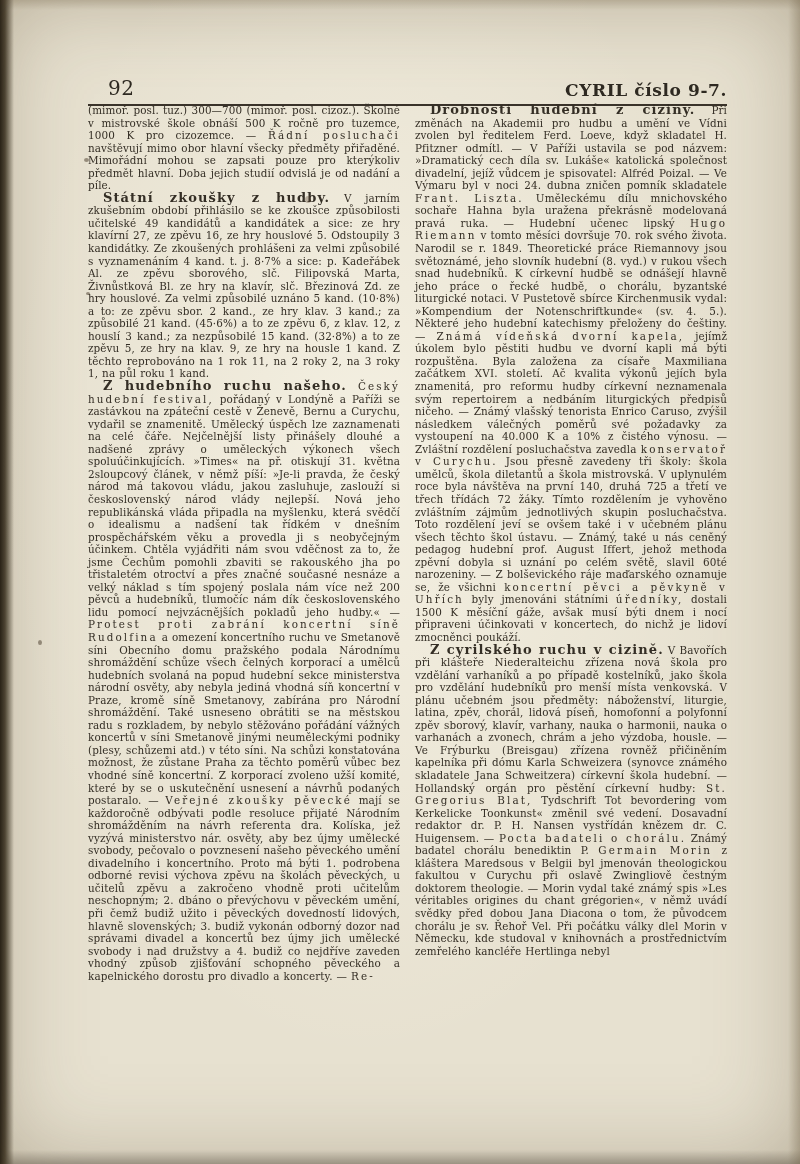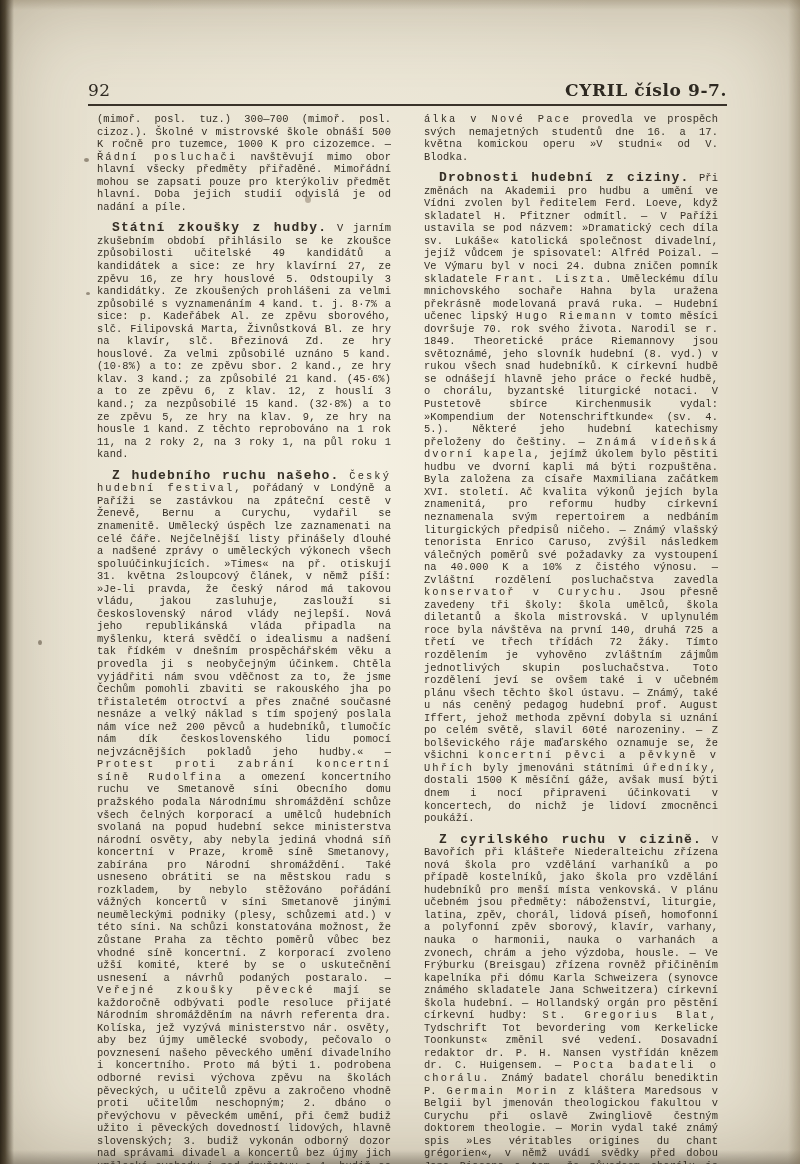--- a/index.html
+++ b/index.html
@@ -20,33 +20,33 @@
     box-shadow: inset 0 0 90px rgba(96,80,52,.35);
     color:#322c24;
   }
   .speck{position:absolute;border-radius:50%;background:rgba(70,55,40,.5);filter:blur(.6px);}
   .header{
     position:absolute;left:88px;right:73px;top:74px;height:26px;
     display:flex;justify-content:space-between;align-items:flex-end;
     border-bottom:2px solid #3a332a;
     padding-bottom:4px;
   }
-  .pagenum{font-size:17px;letter-spacing:.5px;color:#2e2921;}
+  .pagenum{font-size:20px;letter-spacing:.5px;color:#2e2921;margin-left:20px;}
   .journal{font-size:17px;font-weight:bold;letter-spacing:.6px;color:#2e2921;}
   .content{
     position:absolute;left:88px;right:73px;top:104px;bottom:0;
     display:flex;gap:15px;
   }
   .col{width:312px;
     font-size:10.4px;line-height:12.55px;
     text-align:justify;text-justify:inter-word;
     color:#342e25;
     word-spacing:.6px;
   }
-  .col p{margin:9px;font-family:Liberation Mono, monospace;}
+  .col p{margin:0;}
   .col p.indent{text-indent:15px;}
   .bold-lead{font-weight:bold;font-size:13px;letter-spacing:1.1px;}
   .spaced{letter-spacing:2.1px;}
   .normal{letter-spacing:.1px;}
 </style>
 </head>
 <body>
 
 <div class="page">
 
@@ -55,21 +55,20 @@
     <span class="journal">CYRIL číslo 9-7.</span>
   </div>
 
   <div class="content">
     <div class="col">
         <p class=""><span class="normal">(mimoř. posl. tuz.) 300—700 (mimoř. posl. cizoz.). Školné v mistrovské škole obnáší 500 K ročně pro tuzemce, 1000 K pro cizozemce. — </span><span class="spaced">Řádní posluchači</span><span class="normal"> navštěvují mimo obor hlavní všecky předměty přiřaděné. Mimořádní mohou se zapsati pouze pro kterýkoliv předmět hlavní. Doba jejich studií odvislá je od nadání a píle.</span></p>
         <p class="indent"><span class="bold-lead">Státní zkoušky z hudby.</span><span class="normal"> V jarním zkušebním období přihlásilo se ke zkoušce způsobilosti učitelské 49 kandidátů a kandidátek a sice: ze hry klavírní 27, ze zpěvu 16, ze hry houslové 5. Odstoupily 3 kandidátky. Ze zkoušených prohlášeni za velmi způsobilé s vyznamenáním 4 kand. t. j. 8·7% a sice: p. Kadeřábek Al. ze zpěvu sborového, slč. Filipovská Marta, Živnůstková Bl. ze hry na klavír, slč. Březinová Zd. ze hry houslové. Za velmi způsobilé uznáno 5 kand. (10·8%) a to: ze zpěvu sbor. 2 kand., ze hry klav. 3 kand.; za způsobilé 21 kand. (45·6%) a to ze zpěvu 6, z klav. 12, z houslí 3 kand.; za nezpůsobilé 15 kand. (32·8%) a to ze zpěvu 5, ze hry na klav. 9, ze hry na housle 1 kand. Z těchto reprobováno na 1 rok 11, na 2 roky 2, na 3 roky 1, na půl roku 1 kand.</span></p>
         <p class="indent"><span class="bold-lead">Z hudebního ruchu našeho.</span><span class="spaced"> Český hudební festival,</span><span class="normal"> pořádaný v Londýně a Paříži se zastávkou na zpáteční cestě v Ženevě, Bernu a Curychu, vydařil se znamenitě. Umělecký úspěch lze zaznamenati na celé čáře. Nejčelnější listy přinášely dlouhé a nadšené zprávy o uměleckých výkonech všech spoluúčinkujících. »Times« na př. otiskují 31. května 2sloupcový článek, v němž píší: »Je-li pravda, že český národ má takovou vládu, jakou zasluhuje, zaslouží si československý národ vlády nejlepší. Nová jeho republikánská vláda připadla na myšlenku, která svědčí o idealismu a nadšení tak řídkém v dnešním prospěchářském věku a provedla ji s neobyčejným účinkem. Chtěla vyjádřiti nám svou vděčnost za to, že jsme Čechům pomohli zbaviti se rakouského jha po třistaletém otroctví a přes značné současné nesnáze a velký náklad s tím spojený poslala nám více než 200 pěvců a hudebníků, tlumočíc nám dík československého lidu pomocí nejvzácnějších pokladů jeho hudby.« — </span><span class="spaced">Protest proti zabrání koncertní síně Rudolfina</span><span class="normal"> a omezení koncertního ruchu ve Smetanově síni Obecního domu pražského podala Národnímu shromáždění schůze všech čelných korporací a umělců hudebních svolaná na popud hudební sekce ministerstva národní osvěty, aby nebyla jediná vhodná síň koncertní v Praze, kromě síně Smetanovy, zabírána pro Národní shromáždění. Také usneseno obrátiti se na městskou radu s rozkladem, by nebylo stěžováno pořádání vážných koncertů v síni Smetanově jinými neuměleckými podniky (plesy, schůzemi atd.) v této síni. Na schůzi konstatována možnost, že zůstane Praha za těchto poměrů vůbec bez vhodné síně koncertní. Z korporací zvoleno užší komité, které by se o uskutečnění usnesení a návrhů podaných postaralo. — </span><span class="spaced">Veřejné zkoušky pěvecké</span><span class="normal"> mají se každoročně odbývati podle resoluce přijaté Národním shromážděním na návrh referenta dra. Kolíska, jež vyzývá ministerstvo nár. osvěty, aby bez újmy umělecké svobody, pečovalo o povznesení našeho pěveckého umění divadelního i koncertního. Proto má býti 1. podrobena odborné revisi výchova zpěvu na školách pěveckých, u učitelů zpěvu a zakročeno vhodně proti učitelům neschopným; 2. dbáno o převýchovu v pěveckém umění, při čemž budiž užito i pěveckých dovedností lidových, hlavně slovenských; 3. budiž vykonán odborný dozor nad správami divadel a koncertů bez újmy jich umělecké svobody i nad družstvy a 4. budiž co nejdříve zaveden vhodný způsob zjišťování schopného pěveckého a kapelnického dorostu pro divadlo a koncerty. — </span><span class="spaced">Re-</span></p>
       </div>
     <div class="col">
-        <p class=""><span class="spaced">álka v Nové Pace</span><span class="normal"> provedla ve prospěch svých nemajetných studentů dne 16. a 17. května komickou operu »V studni« od V. Blodka.</span></p>
         <p class="indent"><span class="bold-lead">Drobnosti hudební z ciziny.</span><span class="normal"> Při změnách na Akademii pro hudbu a umění ve Vídni zvolen byl ředitelem Ferd. Loeve, když skladatel H. Pfitzner odmítl. — V Paříži ustavila se pod názvem: »Dramatický cech díla sv. Lukáše« katolická společnost divadelní, jejíž vůdcem je spisovatel: Alfréd Poizal. — Ve Výmaru byl v noci 24. dubna zničen pomník skladatele </span><span class="spaced">Frant. Liszta.</span><span class="normal"> Uměleckému dílu mnichovského sochaře Hahna byla uražena překrásně modelovaná pravá ruka. — Hudební učenec lipský </span><span class="spaced">Hugo Riemann</span><span class="normal"> v tomto měsíci dovršuje 70. rok svého života. Narodil se r. 1849. Theoretické práce Riemannovy jsou světoznámé, jeho slovník hudební (8. vyd.) v rukou všech snad hudebníků. K církevní hudbě se odnášejí hlavně jeho práce o řecké hudbě, o chorálu, byzantské liturgické notaci. V Pustetově sbírce Kirchenmusik vydal: »Kompendium der Notenschriftkunde« (sv. 4. 5.). Některé jeho hudební katechismy přeloženy do češtiny. — </span><span class="spaced">Známá vídeňská dvorní kapela,</span><span class="normal"> jejímž úkolem bylo pěstiti hudbu ve dvorní kapli má býti rozpuštěna. Byla založena za císaře Maxmiliana začátkem XVI. století. Ač kvalita výkonů jejích byla znamenitá, pro reformu hudby církevní neznamenala svým repertoirem a nedbáním liturgických předpisů ničeho. — Známý vlašský tenorista Enrico Caruso, zvýšil následkem válečných poměrů své požadavky za vystoupení na 40.000 K a 10% z čistého výnosu. — Zvláštní rozdělení posluchačstva zavedla </span><span class="spaced">konservatoř v Curychu.</span><span class="normal"> Jsou přesně zavedeny tři školy: škola umělců, škola diletantů a škola mistrovská. V uplynulém roce byla návštěva na první 140, druhá 725 a třetí ve třech třídách 72 žáky. Tímto rozdělením je vyhověno zvláštním zájmům jednotlivých skupin posluchačstva. Toto rozdělení jeví se ovšem také i v učebném plánu všech těchto škol ústavu. — Známý, také u nás ceněný pedagog hudební prof. August Iffert, jehož methoda zpěvní dobyla si uznání po celém světě, slavil 60té narozeniny. — Z bolševického ráje maďarského oznamuje se, že všichni </span><span class="spaced">koncertní pěvci a pěvkyně v Uhřích</span><span class="normal"> byly jmenováni státními </span><span class="spaced">úředníky,</span><span class="normal"> dostali 1500 K měsíční gáže, avšak musí býti dnem i nocí připraveni účinkovati v koncertech, do nichž je lidoví zmocněnci poukáží.</span></p>
         <p class="indent"><span class="bold-lead">Z cyrilského ruchu v cizině.</span><span class="normal"> V Bavořích při klášteře Niederalteichu zřízena nová škola pro vzdělání varhaníků a po případě kostelníků, jako škola pro vzdělání hudebníků pro menší místa venkovská. V plánu učebném jsou předměty: náboženství, liturgie, latina, zpěv, chorál, lidová píseň, homofonní a polyfonní zpěv sborový, klavír, varhany, nauka o harmonii, nauka o varhanách a zvonech, chrám a jeho výzdoba, housle. — Ve Frýburku (Breisgau) zřízena rovněž přičiněním kapelníka při dómu Karla Schweizera (synovce známého skladatele Jana Schweitzera) církevní škola hudební. — Hollandský orgán pro pěstění církevní hudby: </span><span class="spaced">St. Gregorius Blat,</span><span class="normal"> Tydschrift Tot bevordering vom Kerkelicke Toonkunst« změnil své vedení. Dosavadní redaktor dr. P. H. Nansen vystřídán knězem dr. C. Huigensem. — </span><span class="spaced">Pocta badateli o chorálu.</span><span class="normal"> Známý badatel chorálu benediktin P. </span><span class="spaced">Germain Morin</span><span class="normal"> z kláštera Maredsous v Belgii byl jmenován theologickou fakultou v Curychu při oslavě Zwingliově čestným doktorem theologie. — Morin vydal také známý spis »Les véritables origines du chant grégorien«, v němž uvádí svědky před dobou Jana Diacona o tom, že původcem chorálu je sv. Řehoř Vel. Při počátku války dlel Morin v Německu, kde studoval v knihovnách a prostřednictvím zemřelého kancléře Hertlinga nebyl</span></p>
       </div>
   </div>
 
   <div class="speck" style="left:84px;top:158px;width:5px;height:4px;"></div>
   <div class="speck" style="left:86px;top:292px;width:4px;height:3px;"></div>
   <div class="speck" style="left:305px;top:196px;width:6px;height:7px;background:rgba(90,70,50,.35);"></div>
   <div class="speck" style="left:38px;top:640px;width:4px;height:5px;"></div>
 </div>

